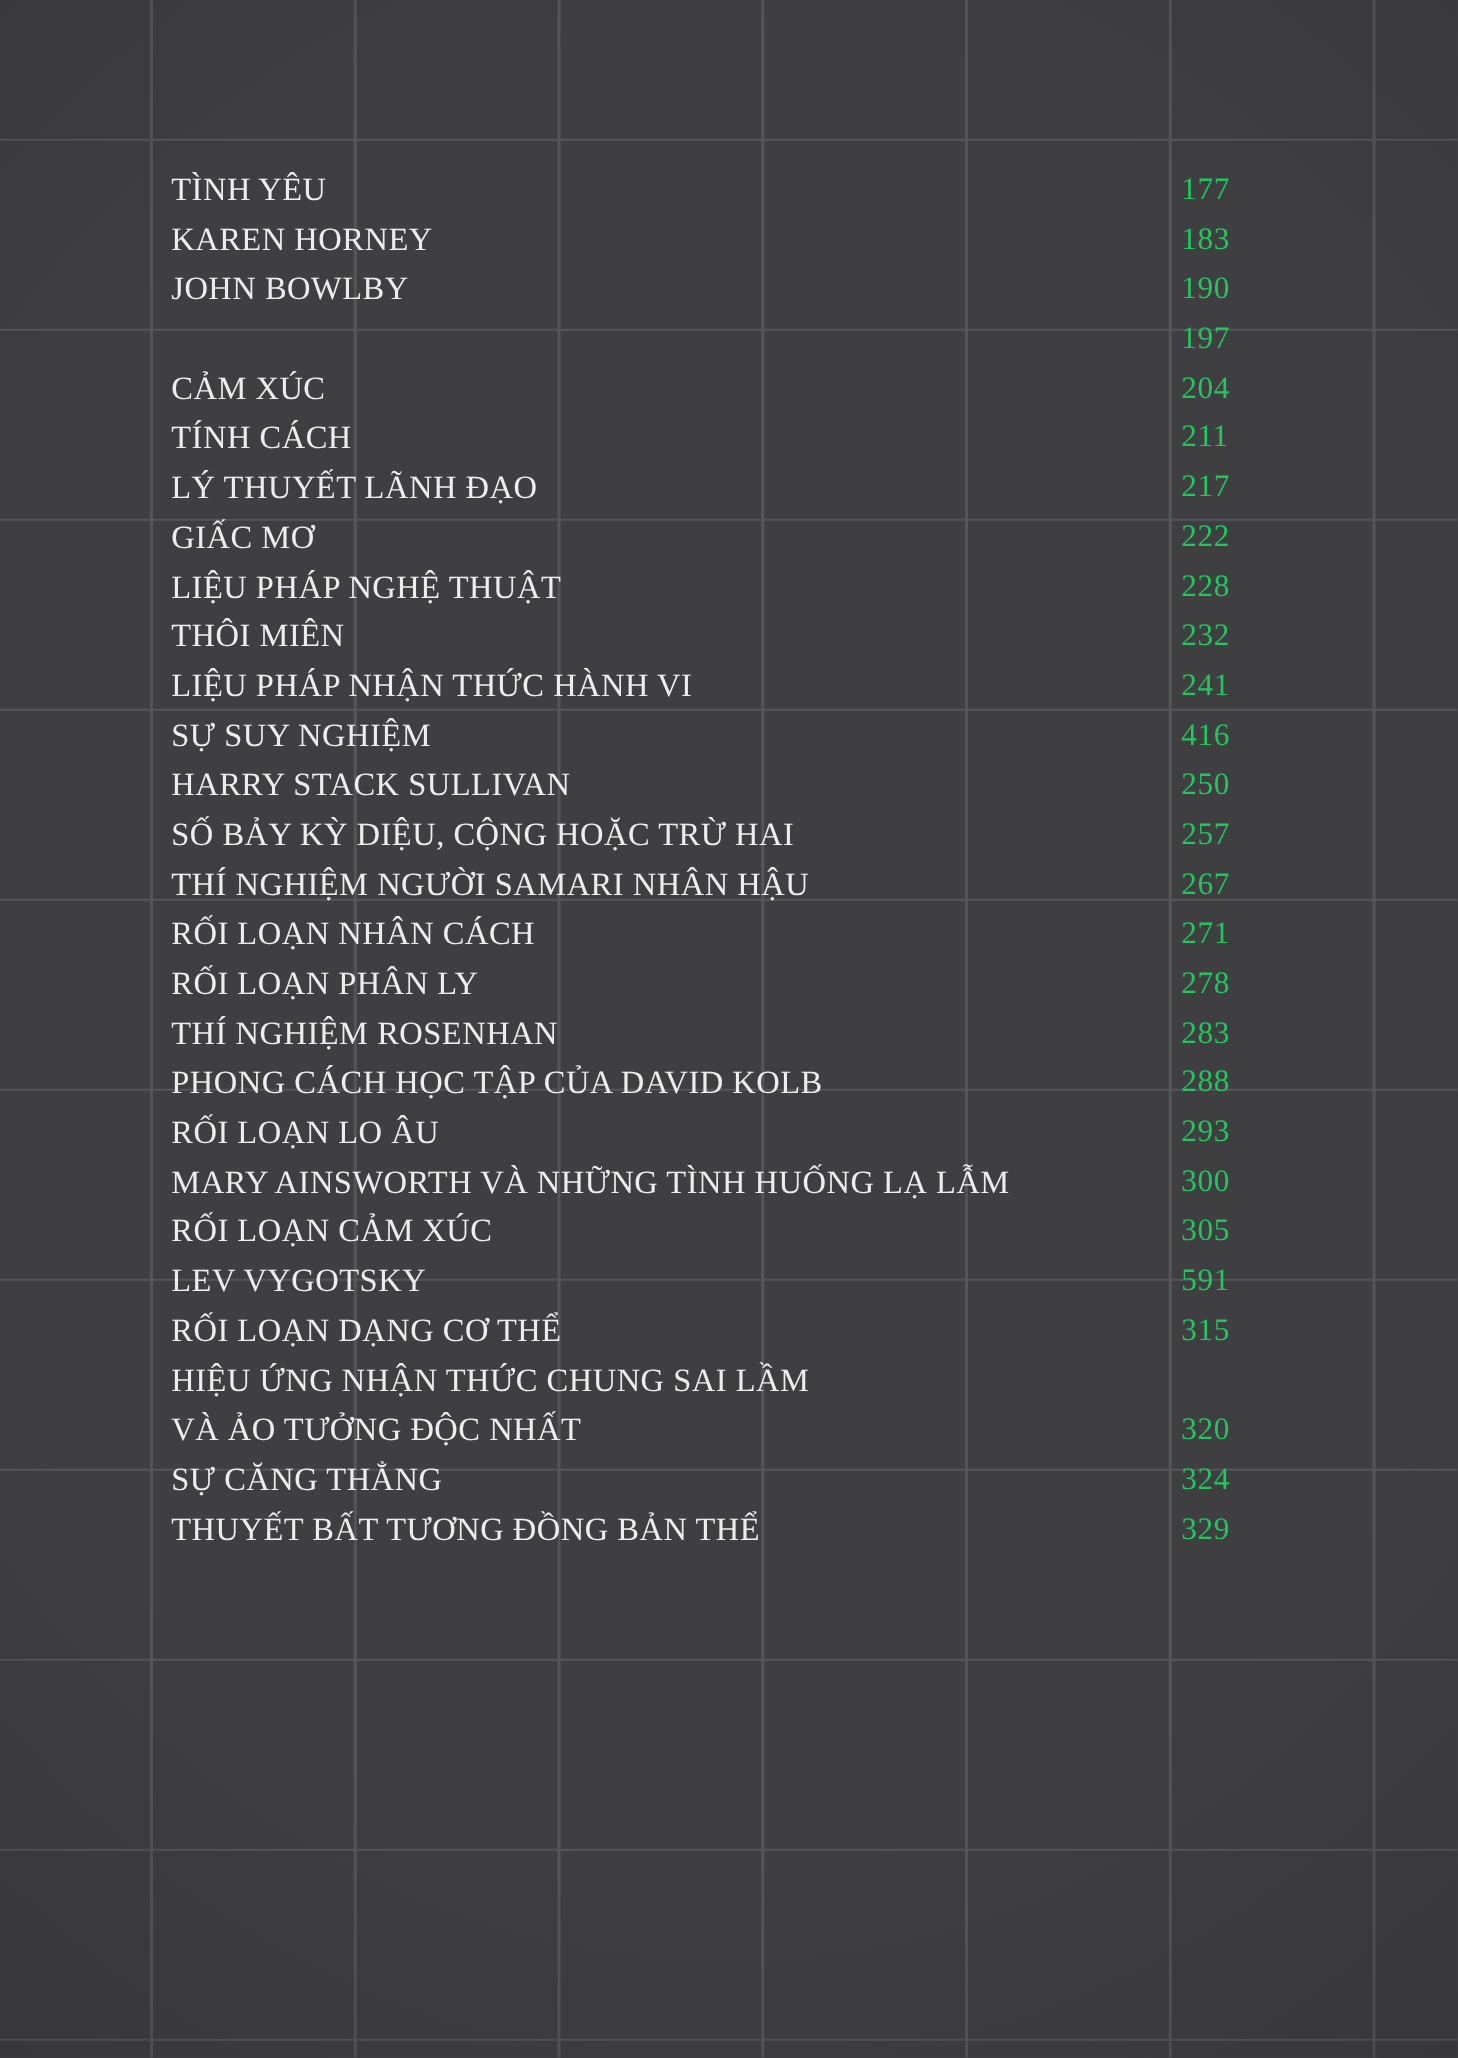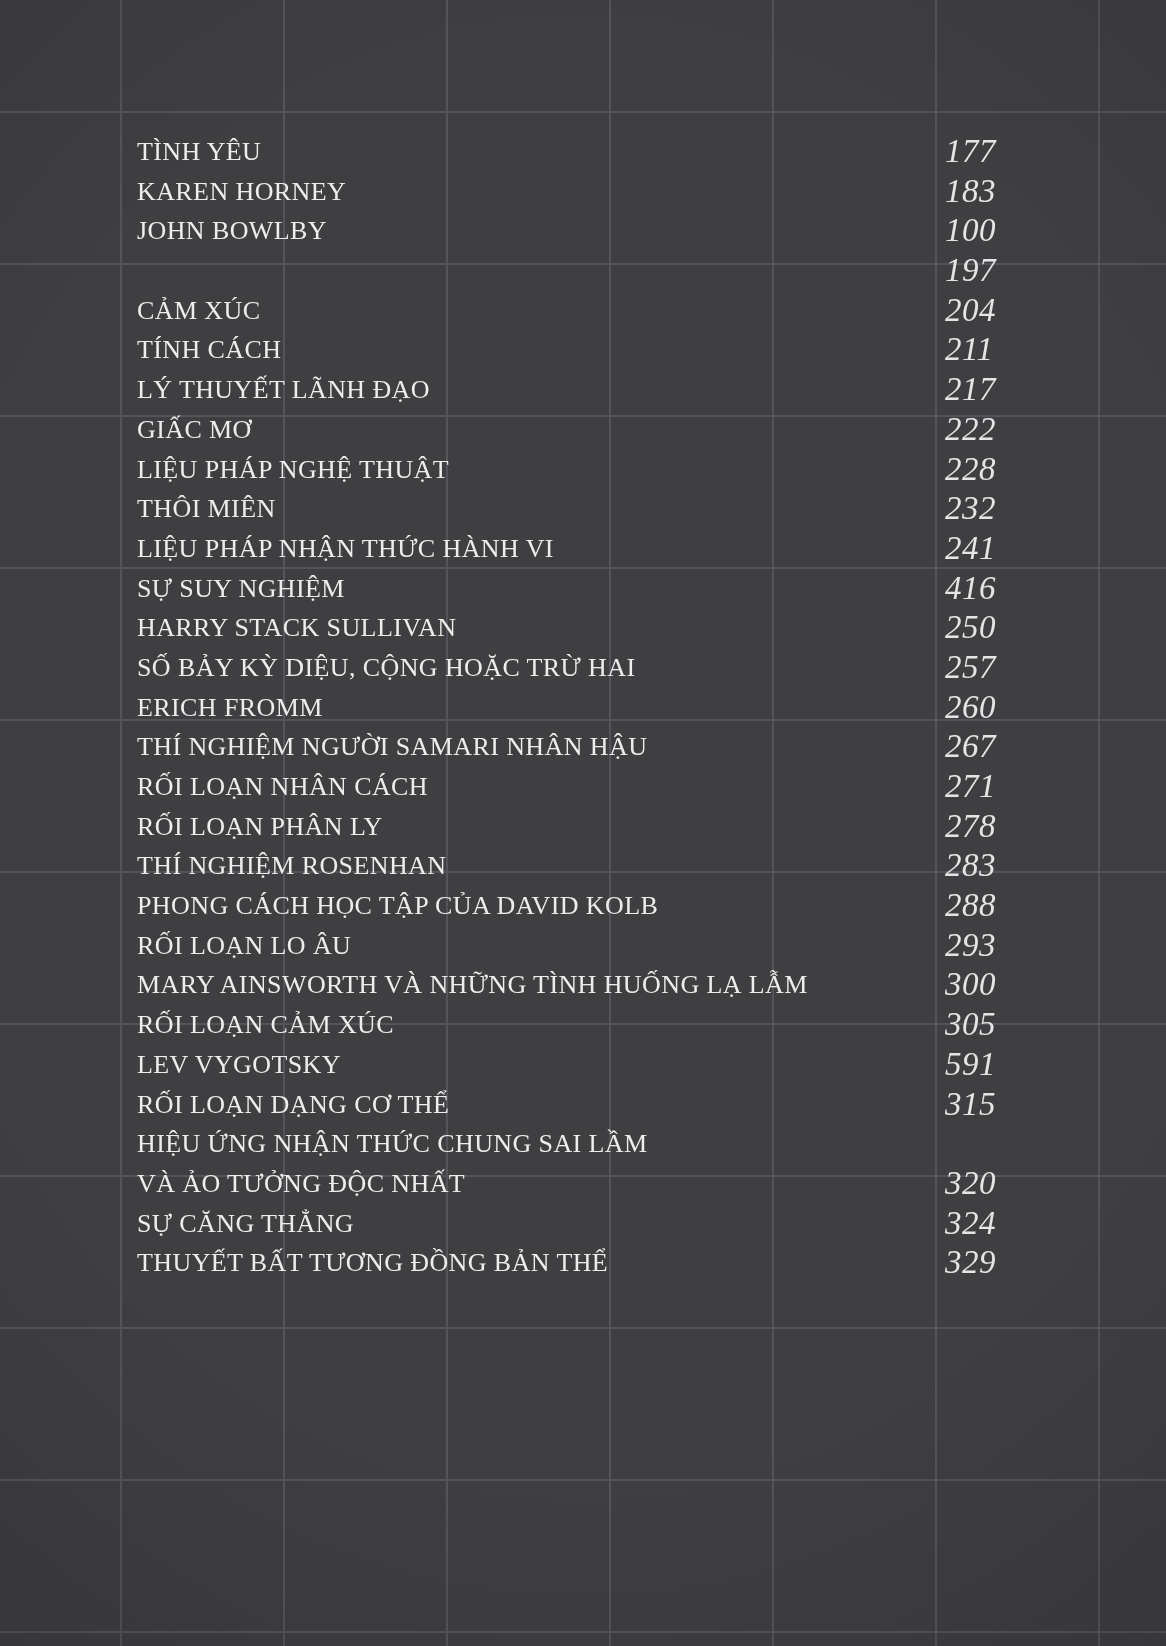--- a/index.html
+++ b/index.html
@@ -44,45 +44,44 @@
     top: 0;
     white-space: nowrap;
     font-size: 26px;
     color: #EDEDEB;
     letter-spacing: 0.4px;
   }
   .num {
     position: absolute;
     left: 945px;
     top: 0;
-    font-size: 33px;
-    color: #e5e5e5;
+    font-size: 25px;
+    color: #22c55e;
     letter-spacing: 0.5px;
-    font-style: italic;
   }
 </style>
 </head>
 <body>
 
 <div class="page">
   <div class="grid"></div>
   <div class="vignette"></div>
 
   <div class="toc">
     <div class="row">
       <span class="label">TÌNH YÊU</span>
       <span class="num">177</span>
     </div>
     <div class="row">
       <span class="label">KAREN HORNEY</span>
       <span class="num">183</span>
     </div>
     <div class="row">
       <span class="label">JOHN BOWLBY</span>
-      <span class="num">100</span>
+      <span class="num">190</span>
     </div>
     <div class="row">
       <span class="num">197</span>
     </div>
     <div class="row">
       <span class="label">CẢM XÚC</span>
       <span class="num">204</span>
     </div>
     <div class="row">
       <span class="label">TÍNH CÁCH</span>
@@ -112,24 +111,20 @@
       <span class="label">SỰ SUY NGHIỆM</span>
       <span class="num">416</span>
     </div>
     <div class="row">
       <span class="label">HARRY STACK SULLIVAN</span>
       <span class="num">250</span>
     </div>
     <div class="row">
       <span class="label">SỐ BẢY KỲ DIỆU, CỘNG HOẶC TRỪ HAI</span>
       <span class="num">257</span>
-    </div>
-    <div class="row">
-      <span class="label">ERICH FROMM</span>
-      <span class="num">260</span>
     </div>
     <div class="row">
       <span class="label">THÍ NGHIỆM NGƯỜI SAMARI NHÂN HẬU</span>
       <span class="num">267</span>
     </div>
     <div class="row">
       <span class="label">RỐI LOẠN NHÂN CÁCH</span>
       <span class="num">271</span>
     </div>
     <div class="row">

